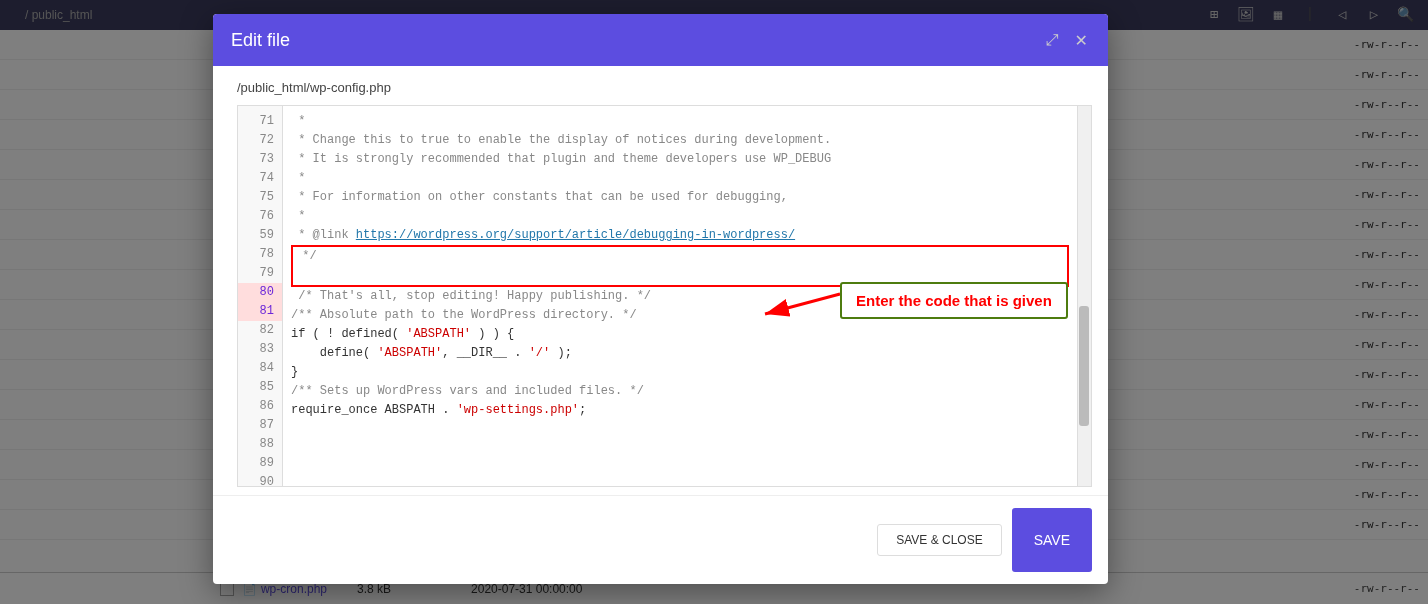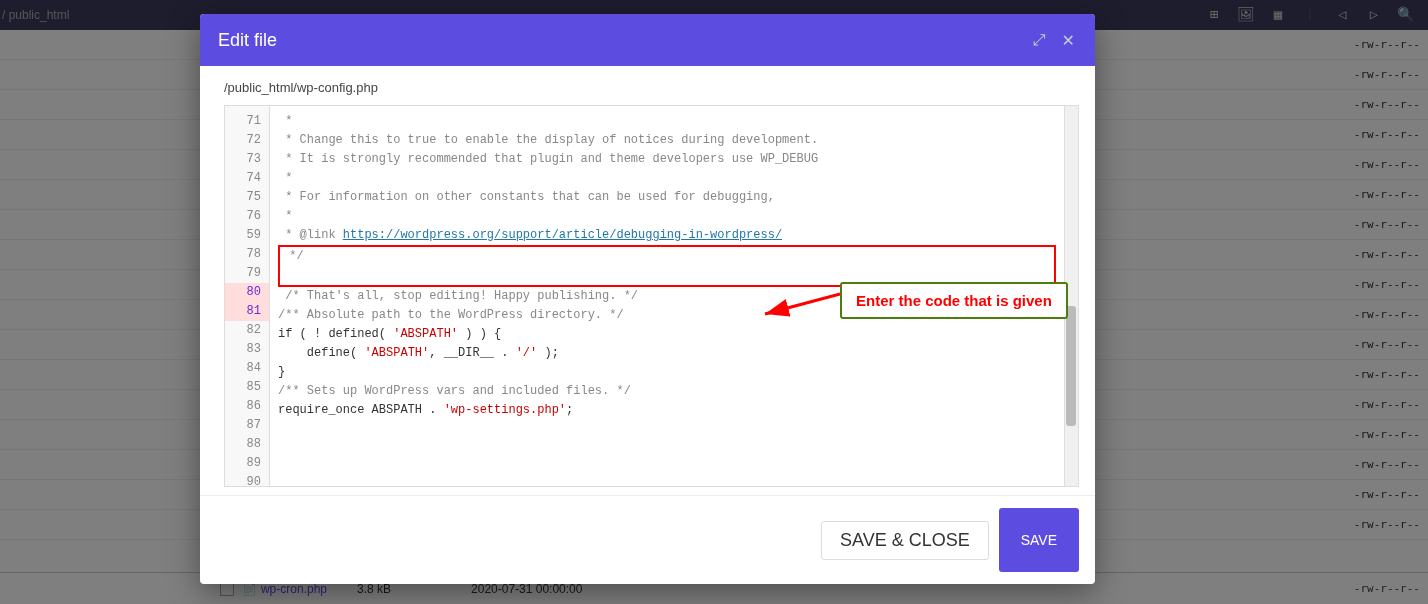--- a/index.html
+++ b/index.html
@@ -20,21 +20,21 @@
       height: 100%;
       background: #fff;
       z-index: 0;
     }
 
     .bg-top-bar {
       height: 30px;
       background: #3a3a5c;
       display: flex;
       align-items: center;
-      padding: 0 2px;
+      padding: 0 25px;
     }
 
     .bg-path {
       color: #aaa;
       font-size: 12px;
       font-family: Arial, sans-serif;
     }
 
     .bg-rows-container {
       position: relative;
@@ -63,21 +63,21 @@
       width: 100%;
       height: 100%;
       background: rgba(0,0,0,0.5);
       z-index: 10;
     }
 
     
     .modal {
       position: absolute;
       top: 14px;
-      left: 200px;
+      left: 213px;
       width: 895px;
       height: 570px;
       background: #fff;
       border-radius: 4px;
       z-index: 20;
       display: flex;
       flex-direction: column;
       box-shadow: 0 8px 32px rgba(0,0,0,0.4);
     }
 
@@ -229,21 +229,21 @@
       align-items: center;
       border-top: 1px solid #eee;
       margin-top: 8px;
     }
 
     .btn-save-close {
       background: #fff;
       border: 1px solid #ddd;
       color: #333;
       padding: 8px 18px;
-      font-size: 18px;
+      font-size: 12px;
       font-family: Arial, sans-serif;
       cursor: pointer;
       border-radius: 3px;
       font-weight: 500;
     }
 
     .btn-save {
       background: #5c4de0;
       border: none;
       color: #fff;

